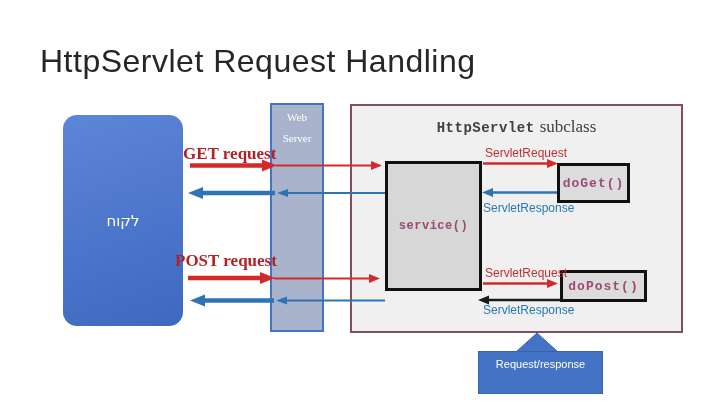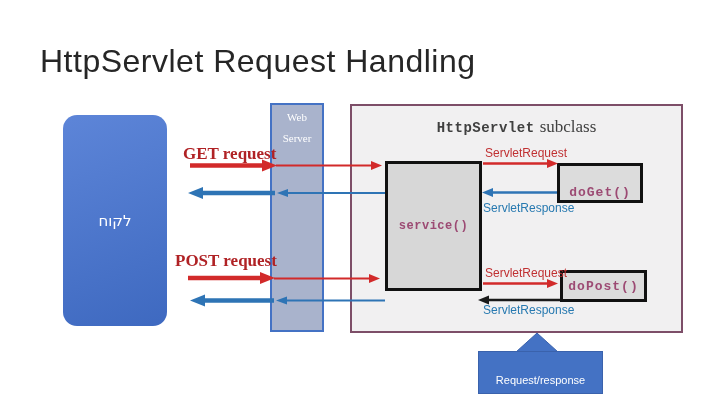--- a/index.html
+++ b/index.html
@@ -5,21 +5,21 @@
   html,body{margin:0;padding:0;}
   .slide{
     position:relative;width:720px;height:405px;background:#ffffff;
     font-family:"Liberation Sans",sans-serif;overflow:hidden;
   }
   .title{
     position:absolute;left:40px;top:44px;font-size:32px;line-height:34px;
     color:var(--title-color,#262626);letter-spacing:.5px;font-weight:400;
   }
   .client-box{
-    position:absolute;left:63px;top:115px;width:104px;height:211px;
+    position:absolute;left:63px;top:115px;width:120px;height:211px;
     border-radius:14px;
     background:linear-gradient(160deg,var(--client-blue-top,#5d85d8) 0%,var(--client-blue-bottom,#3e69c0) 100%);
     display:flex;align-items:center;justify-content:center;
   }
   .client-label{
     color:#fff;font-family:"DejaVu Sans",sans-serif;font-size:15px;
   }
   .server-bar{
     position:absolute;left:270px;top:103px;width:54px;height:229px;
     background:var(--server-bar-fill,#a9b3cc);
@@ -42,21 +42,21 @@
   .instance-box{
     position:absolute;left:385px;top:161px;width:97px;height:130px;
     background:var(--instance-fill,#d7d7d7);border:3px solid #111;box-sizing:border-box;
     display:flex;align-items:center;justify-content:center;
   }
   .method-box{
     position:absolute;background:var(--method-box-fill,#dcdcdc);
     border:3px solid #111;box-sizing:border-box;
     display:flex;align-items:center;justify-content:center;
   }
-  .doget-box{left:557px;top:163px;width:86px;height:40px;align-items:flex-end;}
+  .doget-box{left:557px;top:163px;width:73px;height:40px;}
   .dopost-box{left:560px;top:270px;width:87px;height:32px;}
   .method-label{color:var(--method-purple,#9c4a73);font-size:13px;letter-spacing:1px;}
   .service-label{color:var(--method-purple,#9c4a73);font-size:12px;letter-spacing:.5px;}
   .req-label{
     position:absolute;font-family:"Liberation Serif",serif;font-size:17px;
     color:var(--request-text-red,#b02225);font-weight:600;white-space:nowrap;
   }
   .get-label{left:183px;top:144px;}
   .post-label{left:167px;top:251px;margin-left:8px;}
   .io-label{position:absolute;font-size:12px;white-space:nowrap;}
@@ -66,21 +66,21 @@
   .sresp-top{left:483px;top:201px;}
   .sr-bottom{left:485px;top:266px;}
   .sresp-bottom{left:483px;top:303px;}
   .arrows{position:absolute;left:0;top:0;pointer-events:none;}
   .stk-red{stroke:var(--arrow-red,#d22a2a);}   .fil-red{fill:var(--arrow-red,#d22a2a);}
   .stk-blue{stroke:var(--arrow-blue,#2e74b5);} .fil-blue{fill:var(--arrow-blue,#2e74b5);}
   .stk-blk{stroke:var(--arrow-black,#1a1a1a);} .fil-blk{fill:var(--arrow-black,#1a1a1a);}
   .callout-box{
     position:absolute;left:478px;top:351px;width:125px;height:43px;
     background:var(--callout-blue,#4472c4);border:1px solid #3a62ac;box-sizing:border-box;
-    color:#fff;text-align:center;font-size:11px;line-height:15px;padding-top:21px;
+    color:#fff;text-align:center;font-size:11px;line-height:15px;padding-top:5px;
   }
   .callout-box div{white-space:nowrap;}
   .page-num{position:absolute;left:650px;top:378px;font-size:9.5px;color:#8c8c8c;letter-spacing:1px;margin-top:28px;}
 </style>
 </head>
 <body>
 
 <div class="slide">
 
   <div class="title">HttpServlet Request Handling</div>

